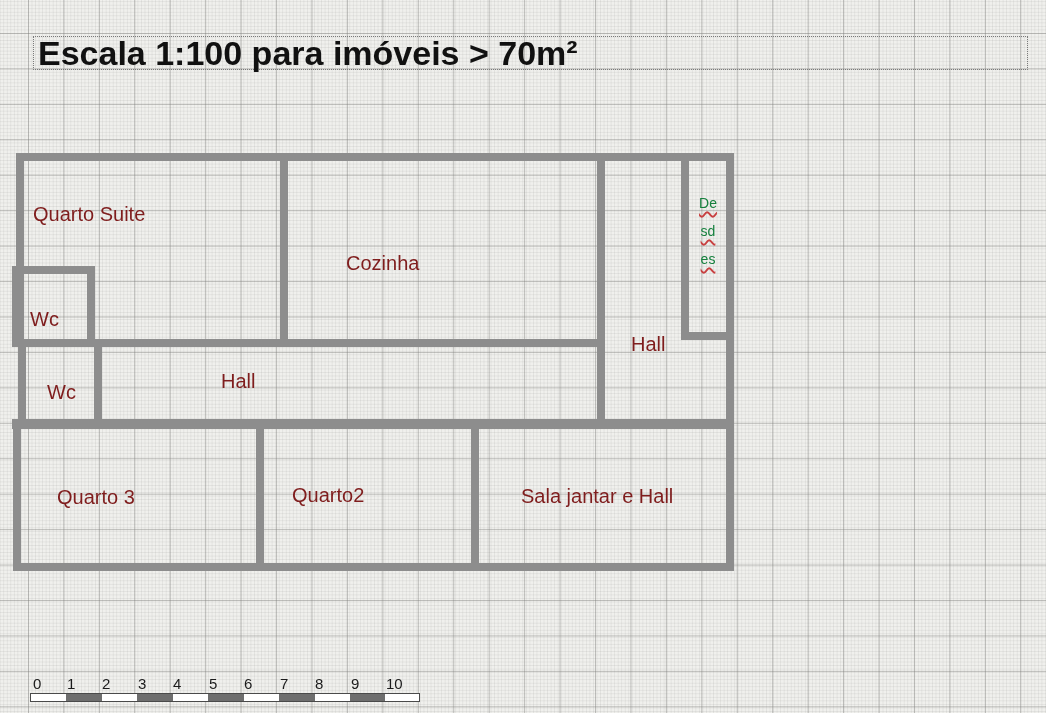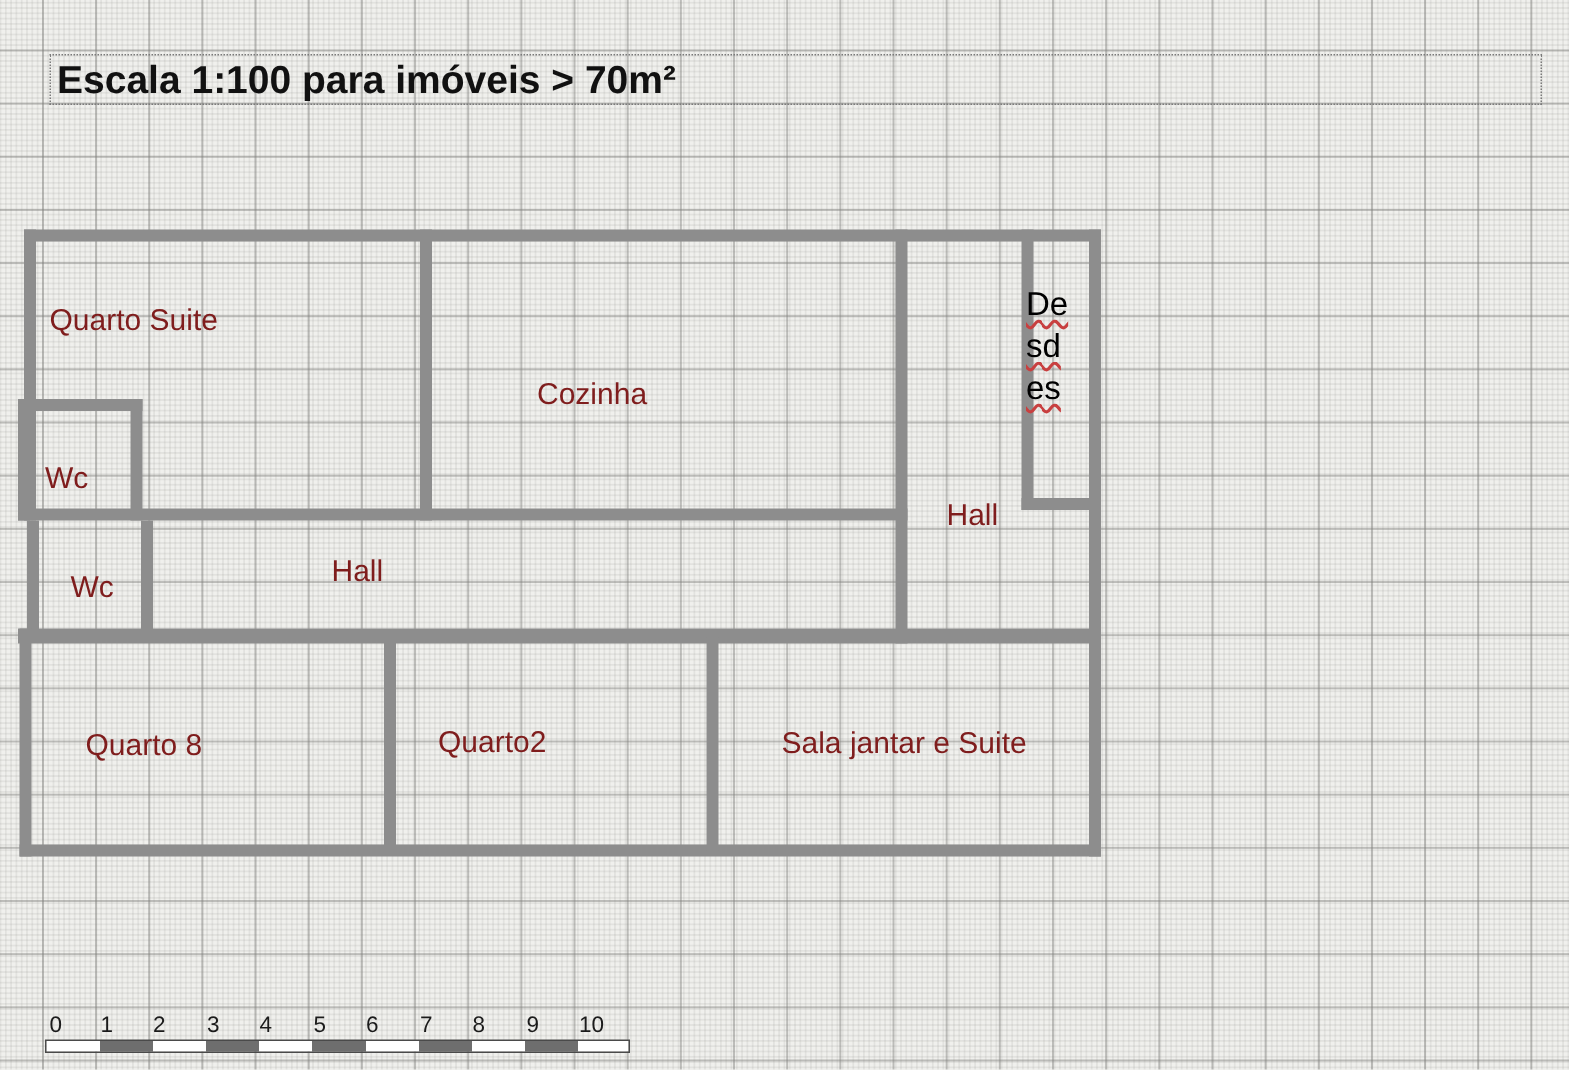--- a/index.html
+++ b/index.html
@@ -13,31 +13,31 @@
       linear-gradient(to bottom, rgba(125,125,122,.45) 1px, transparent 1px),
       linear-gradient(to right, rgba(140,140,135,.14) 1px, transparent 1px),
       linear-gradient(to bottom, rgba(140,140,135,.14) 1px, transparent 1px);
     background-size:35.45px 35.45px, 35.45px 35.45px, 3.545px 3.545px, 3.545px 3.545px;
     background-position:28px 0, 0 33px, 28px 0, 0 33px;
   }
   .abs{ position:absolute; }
   .title-box{
     left:33px; top:36px; width:995px; height:34px;
     border:1px dotted #7a7a7a;
-    font-size:26px; font-weight:bold; color:#111;
+    font-size:34px; font-weight:bold; color:#111;
     line-height:32px; padding-left:4px;
     white-space:nowrap;
   }
   .wall{ background:#8d8d8d; position:absolute; }
   .room-label{
     position:absolute; font-size:20px; color:#7f1d1d; white-space:nowrap;
   }
   .despensa{
     left:684px; top:189px; width:48px;
-    font-size:22px; line-height:28px; color:#000000;
+    text-align:center; font-size:14px; line-height:28px; color:#15803d;
   }
   .despensa span{
     display:inline-block;
     text-decoration-line:underline;
     text-decoration-style:wavy;
     text-decoration-color:#c84040;
     text-decoration-thickness:2px;
     text-underline-offset:3px;
   }
   .despensa div{ height:28px; }
@@ -73,28 +73,28 @@
   <div class="wall" style="left:87px;  top:266px; width:8px;  height:81px;"></div>
   <div class="wall" style="left:18px;  top:347px; width:8px;  height:80px;"></div>
   <div class="wall" style="left:94px;  top:347px; width:8px;  height:80px;"></div>
   <div class="wall" style="left:12px;  top:419px; width:722px; height:10px;"></div>
   <div class="wall" style="left:13px;  top:419px; width:8px;  height:152px;"></div>
   <div class="wall" style="left:13px;  top:563px; width:721px; height:8px;"></div>
   <div class="wall" style="left:256px; top:425px; width:8px;  height:142px;"></div>
   <div class="wall" style="left:471px; top:425px; width:8px;  height:142px;"></div>
 
   <div class="room-label" style="left:33px;  top:203px;">Quarto Suite</div>
-  <div class="room-label" style="left:358px; top:252px;">Cozinha</div>
+  <div class="room-label" style="left:346px; top:252px;">Cozinha</div>
   <div class="room-label" style="left:30px;  top:308px;">Wc</div>
   <div class="room-label" style="left:47px;  top:381px;">Wc</div>
   <div class="room-label" style="left:221px; top:370px;">Hall</div>
   <div class="room-label" style="left:631px; top:333px;">Hall</div>
-  <div class="room-label" style="left:57px;  top:486px;">Quarto 8</div>
+  <div class="room-label" style="left:57px;  top:486px;">Quarto 3</div>
   <div class="room-label" style="left:292px; top:484px;text-align:center;">Quarto2</div>
-  <div class="room-label" style="left:521px; top:485px;">Sala jantar e Suite</div>
+  <div class="room-label" style="left:521px; top:485px;">Sala jantar e Hall</div>
 
   <div class="abs despensa">
     <div><span>De</span></div>
     <div><span>sd</span></div>
     <div><span>es</span></div>
   </div>
 </div>
 
 <div>
   <span class="ruler-num" style="left:33px;">0</span>

